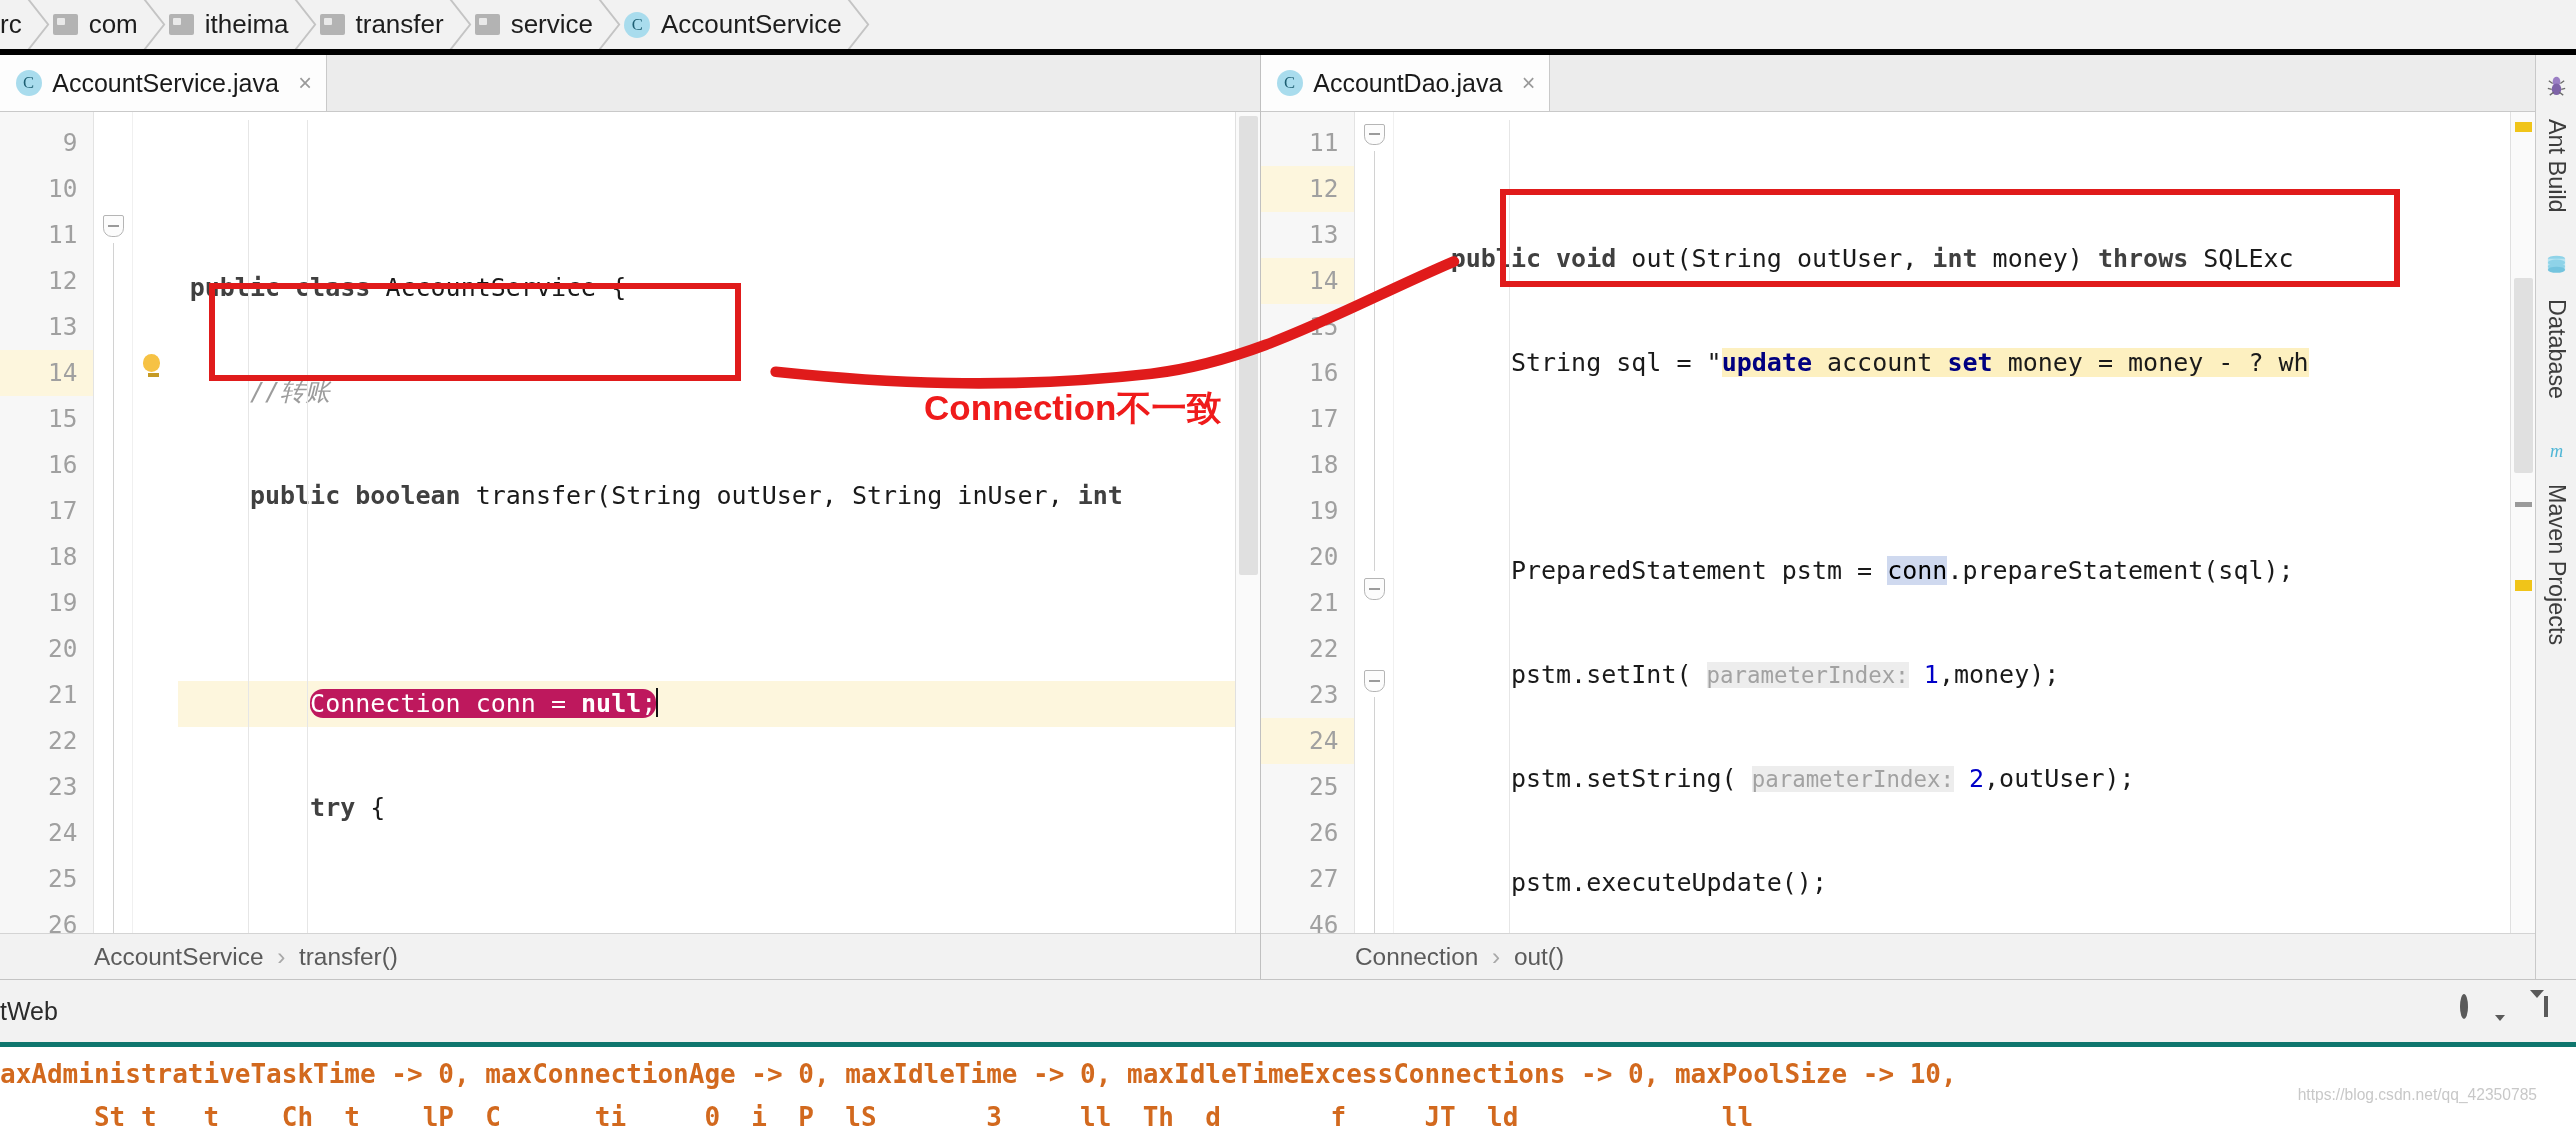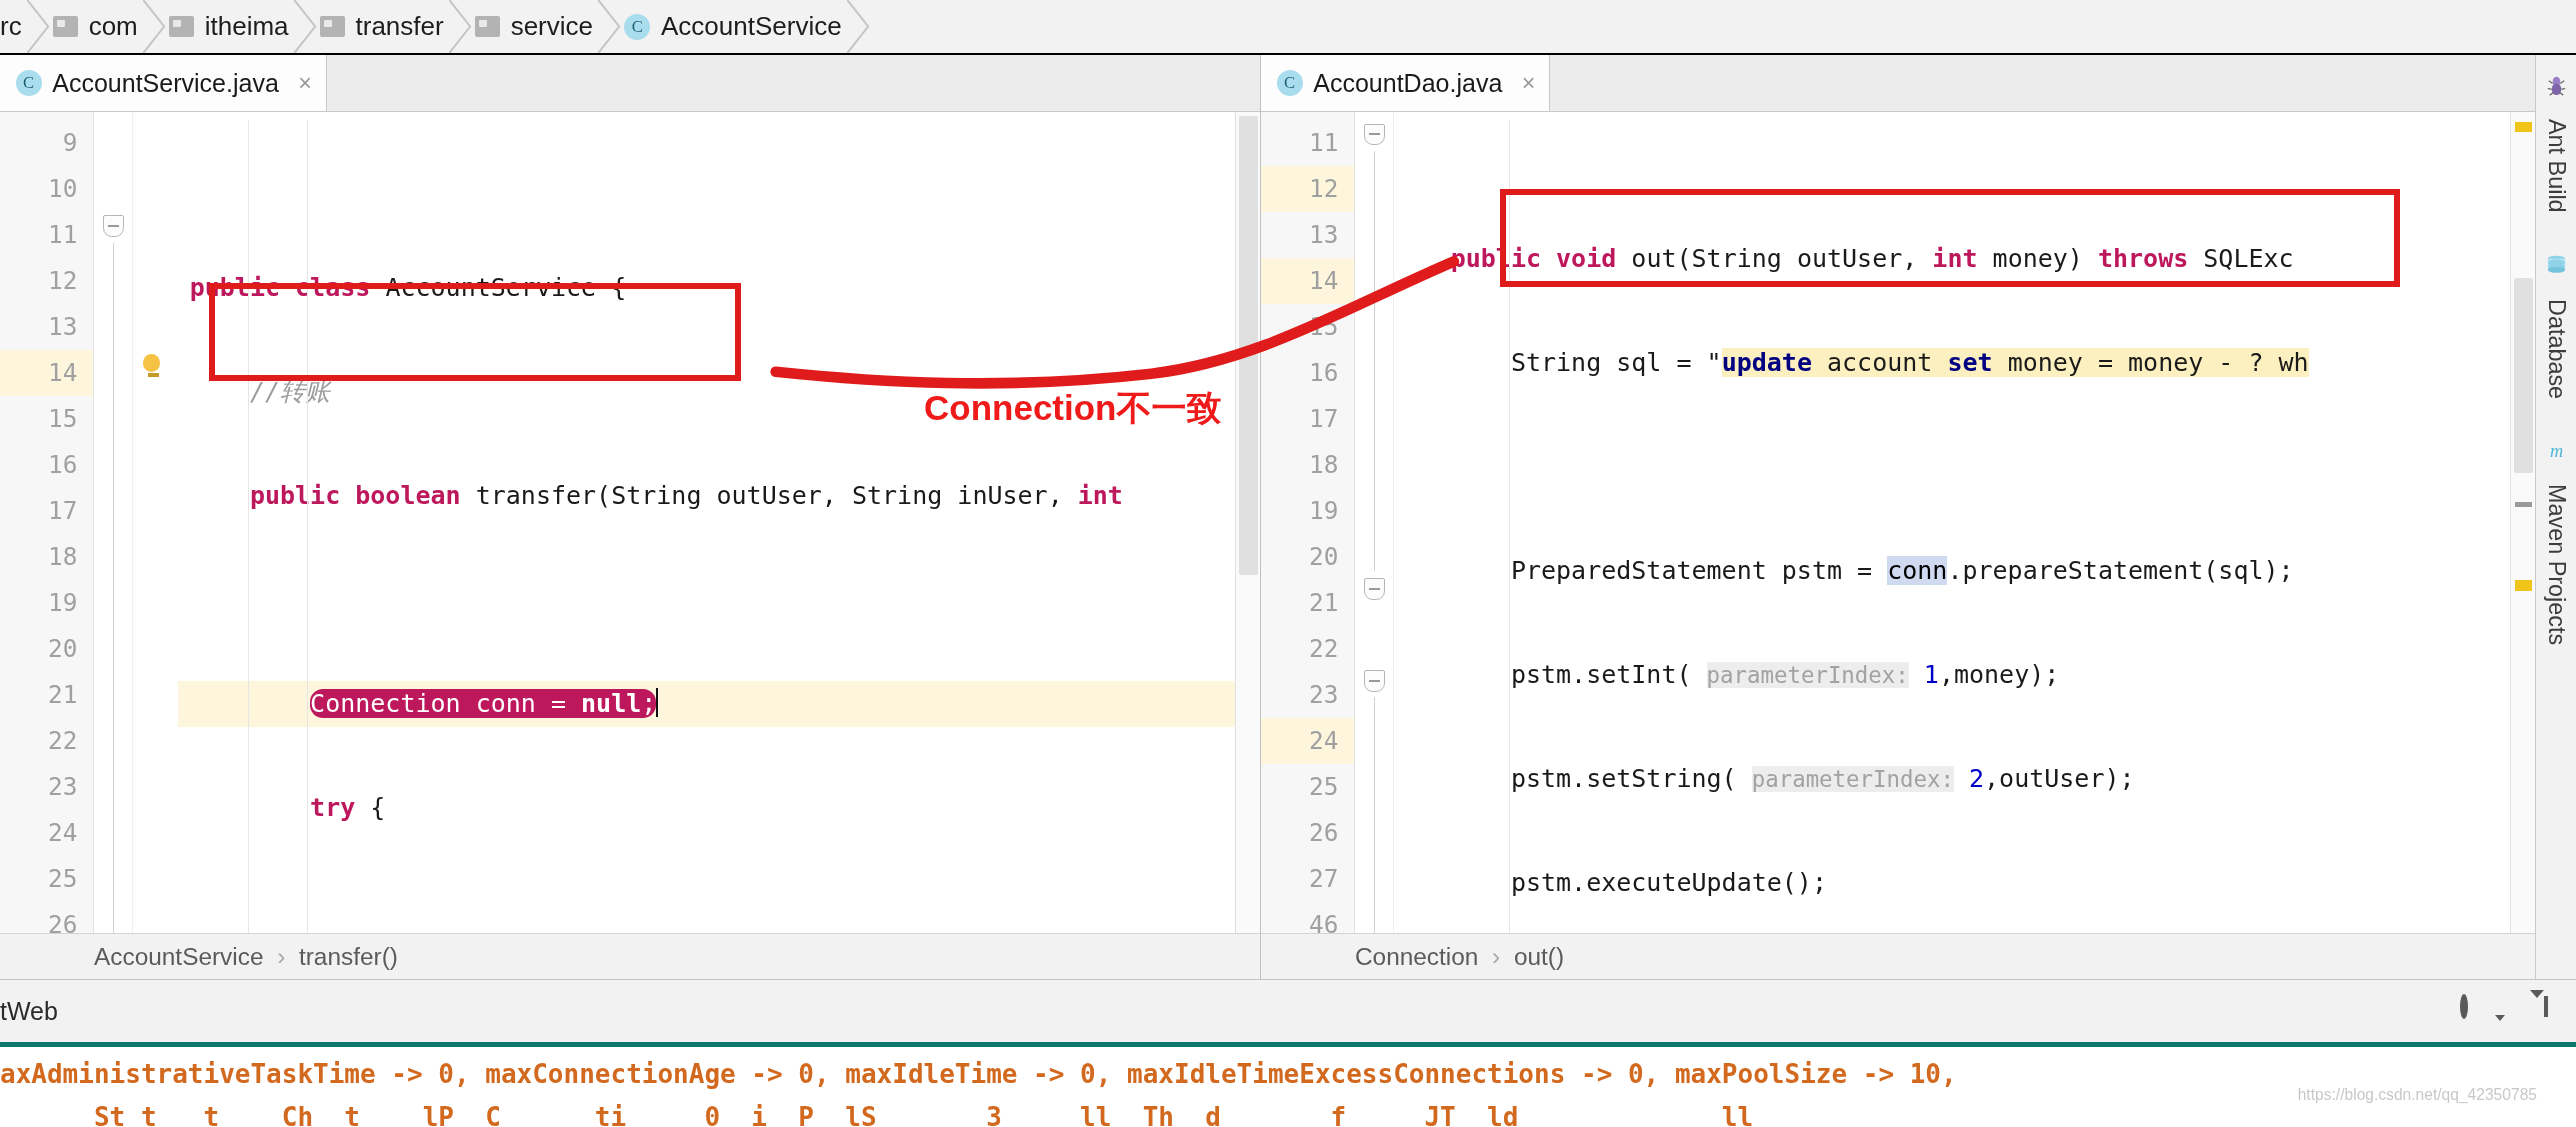--- a/index.html
+++ b/index.html
@@ -8,21 +8,21 @@
     width: 2576px; height: 1128px;
     overflow: hidden;
     background: #ffffff;
     font-family: "Liberation Sans", sans-serif;
   }
 
   
   #breadcrumb-bar {
     height: 55px;
     background: #f2f2f2;
-    border-bottom: 2px solid #000000;
+    border-bottom: 6px solid #000000;
     display: flex;
     align-items: center;
     padding-left: 0px;
     overflow: hidden;
     position: relative;
   }
   .crumb {
     display: flex;
     align-items: center;
     height: 55px;
@@ -127,21 +127,21 @@
     padding-top: 7.8px;
     font-family: "DejaVu Sans Mono", monospace;
     font-size: 25px;
     white-space: pre;
     overflow: hidden;
   }
   .cl { height: 46px; line-height: 46px; padding-left: 11.7px; }
   .cl.hl { background: #fdf6dd; }
 
   
-  .kw   { color: #be185d; font-weight: bold; }
+  .kw   { color: #404040; font-weight: bold; }
   .txt  { color: #1a1a1a; }
   .cmt  { color: #9c9c9c; font-style: italic; }
   .ital { color: #1a1a1a; font-style: italic; }
   .num  { color: #0000c8; }
   .hint { color: #a2a2a2; background:#ededed; font-size:22.4px;}
   .sqlkw{ color:#000080; font-weight:bold;}
   .sqlbg{ background:#fdf0c0; }
   .sel  { background:#be185d; color:#ffffff;border-radius:13px; }
   .selg { background:#dcdcdc; }
   .occ  { background:#cfd9ef; }

